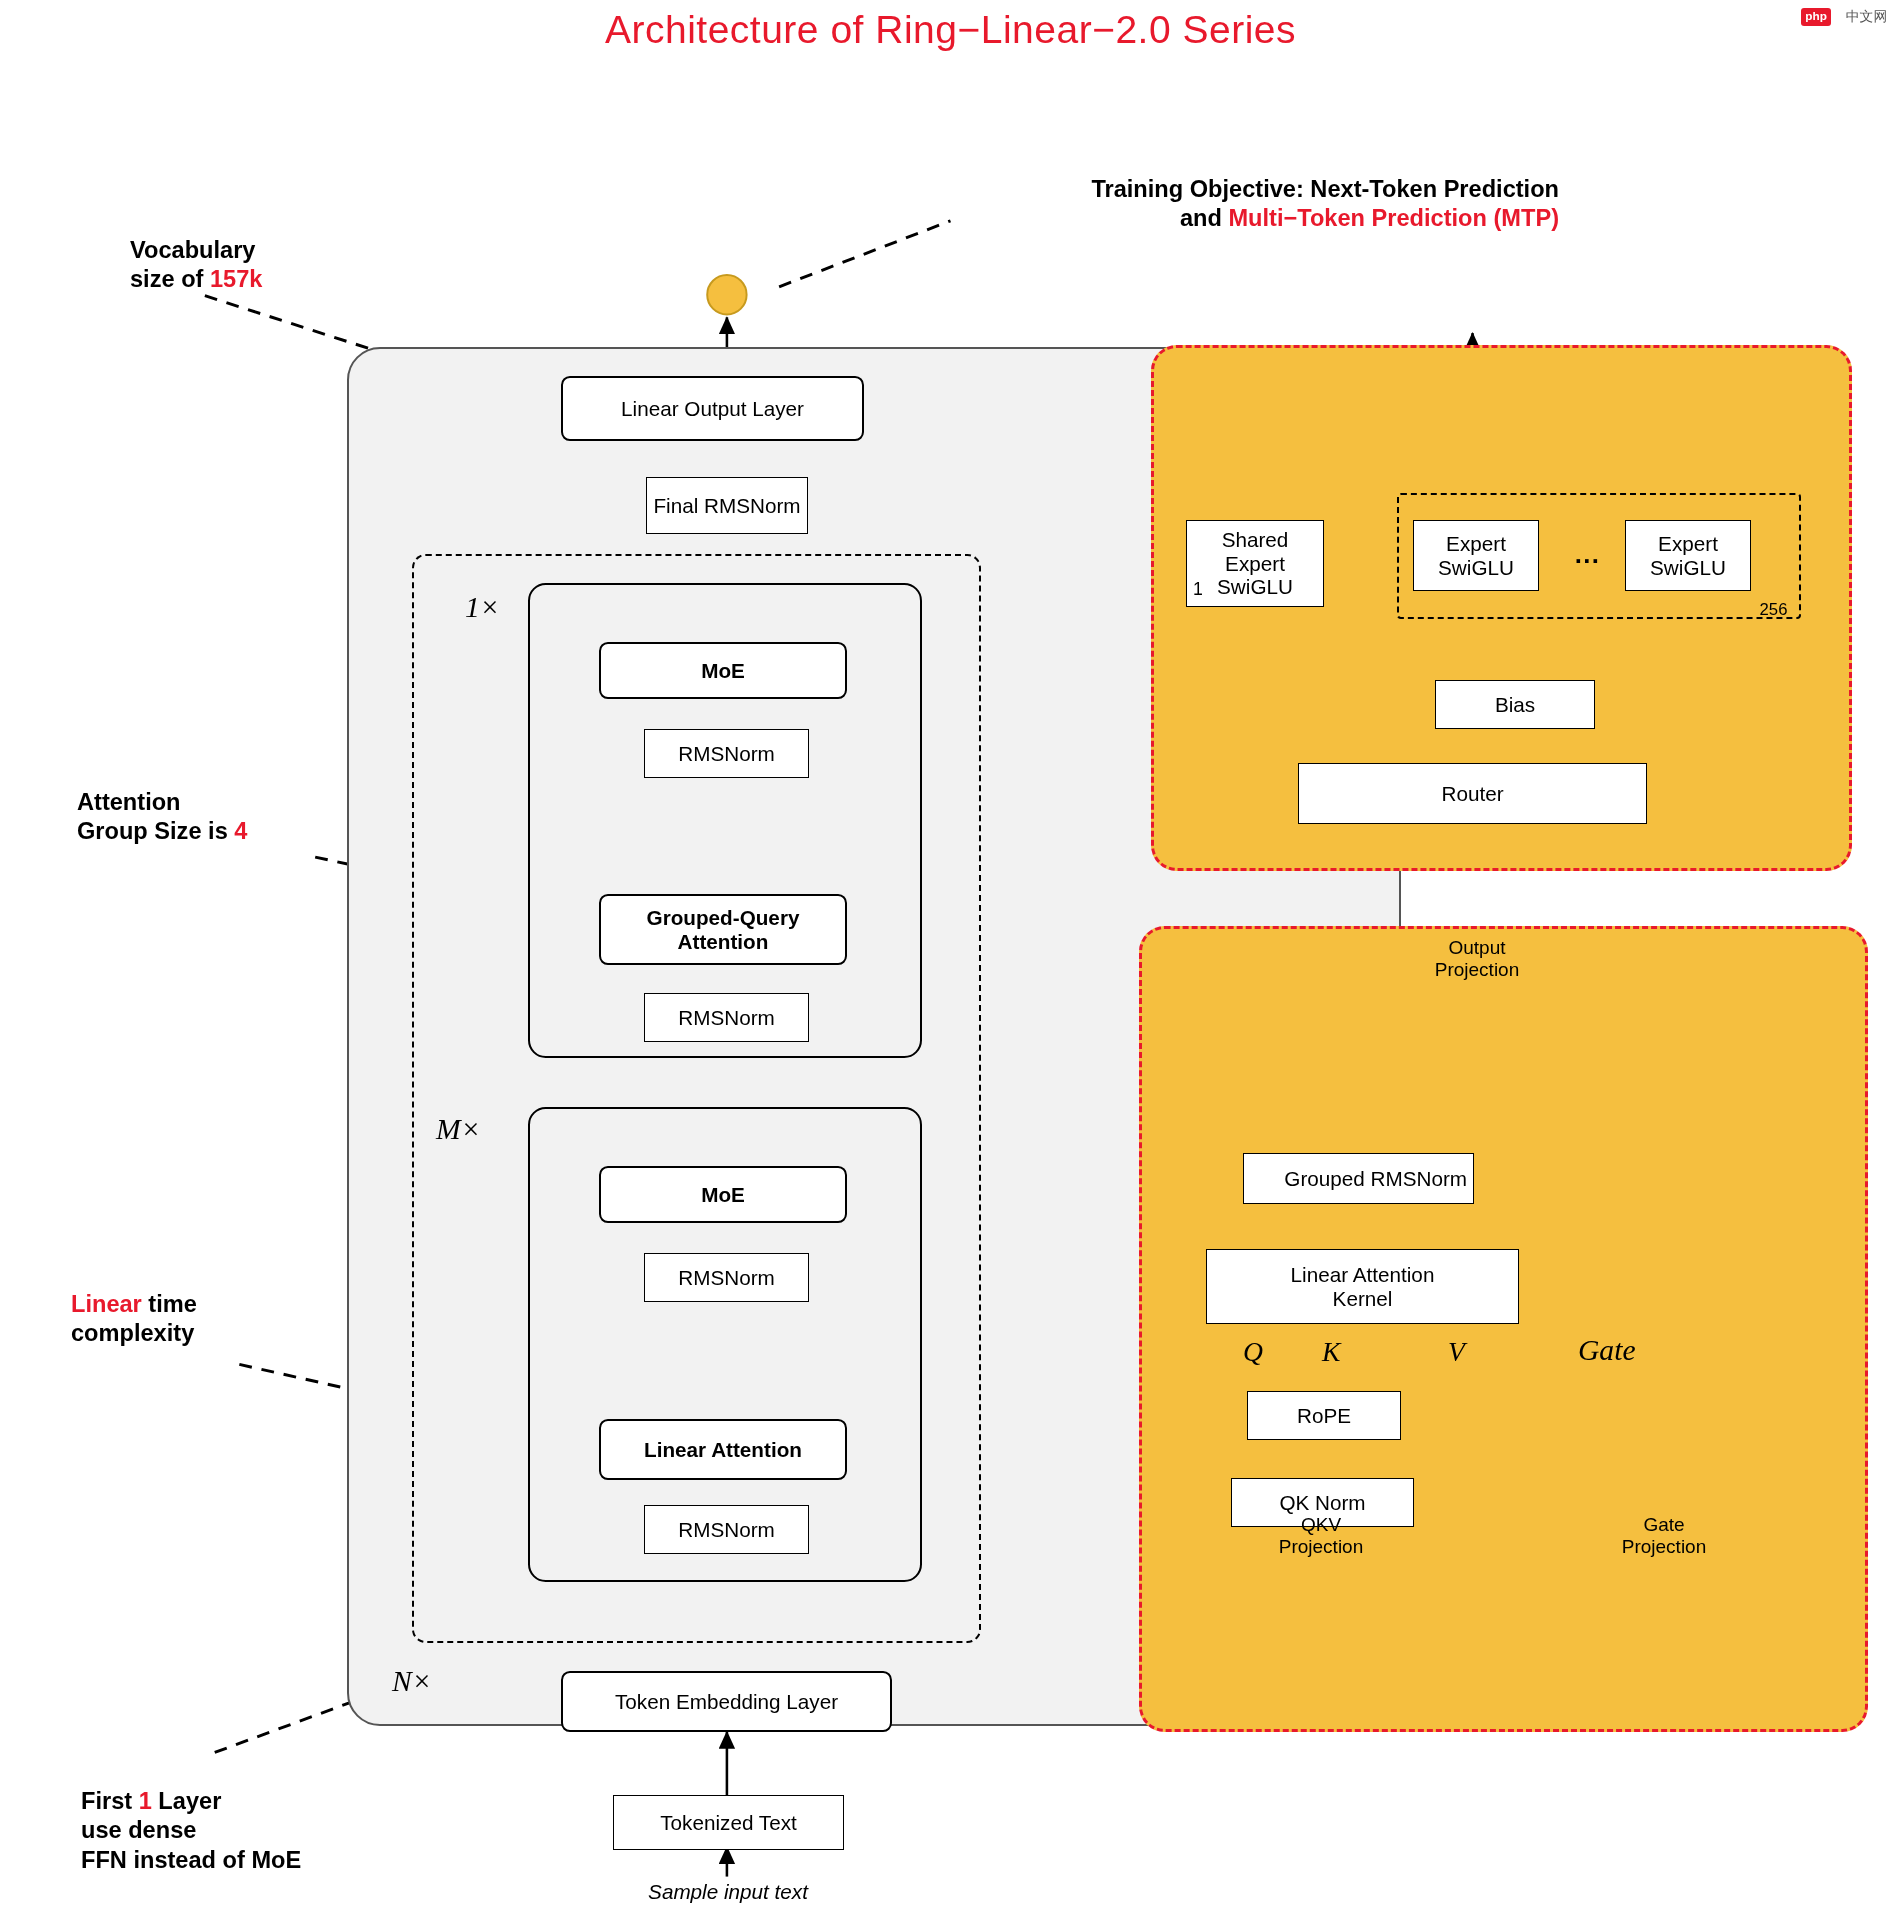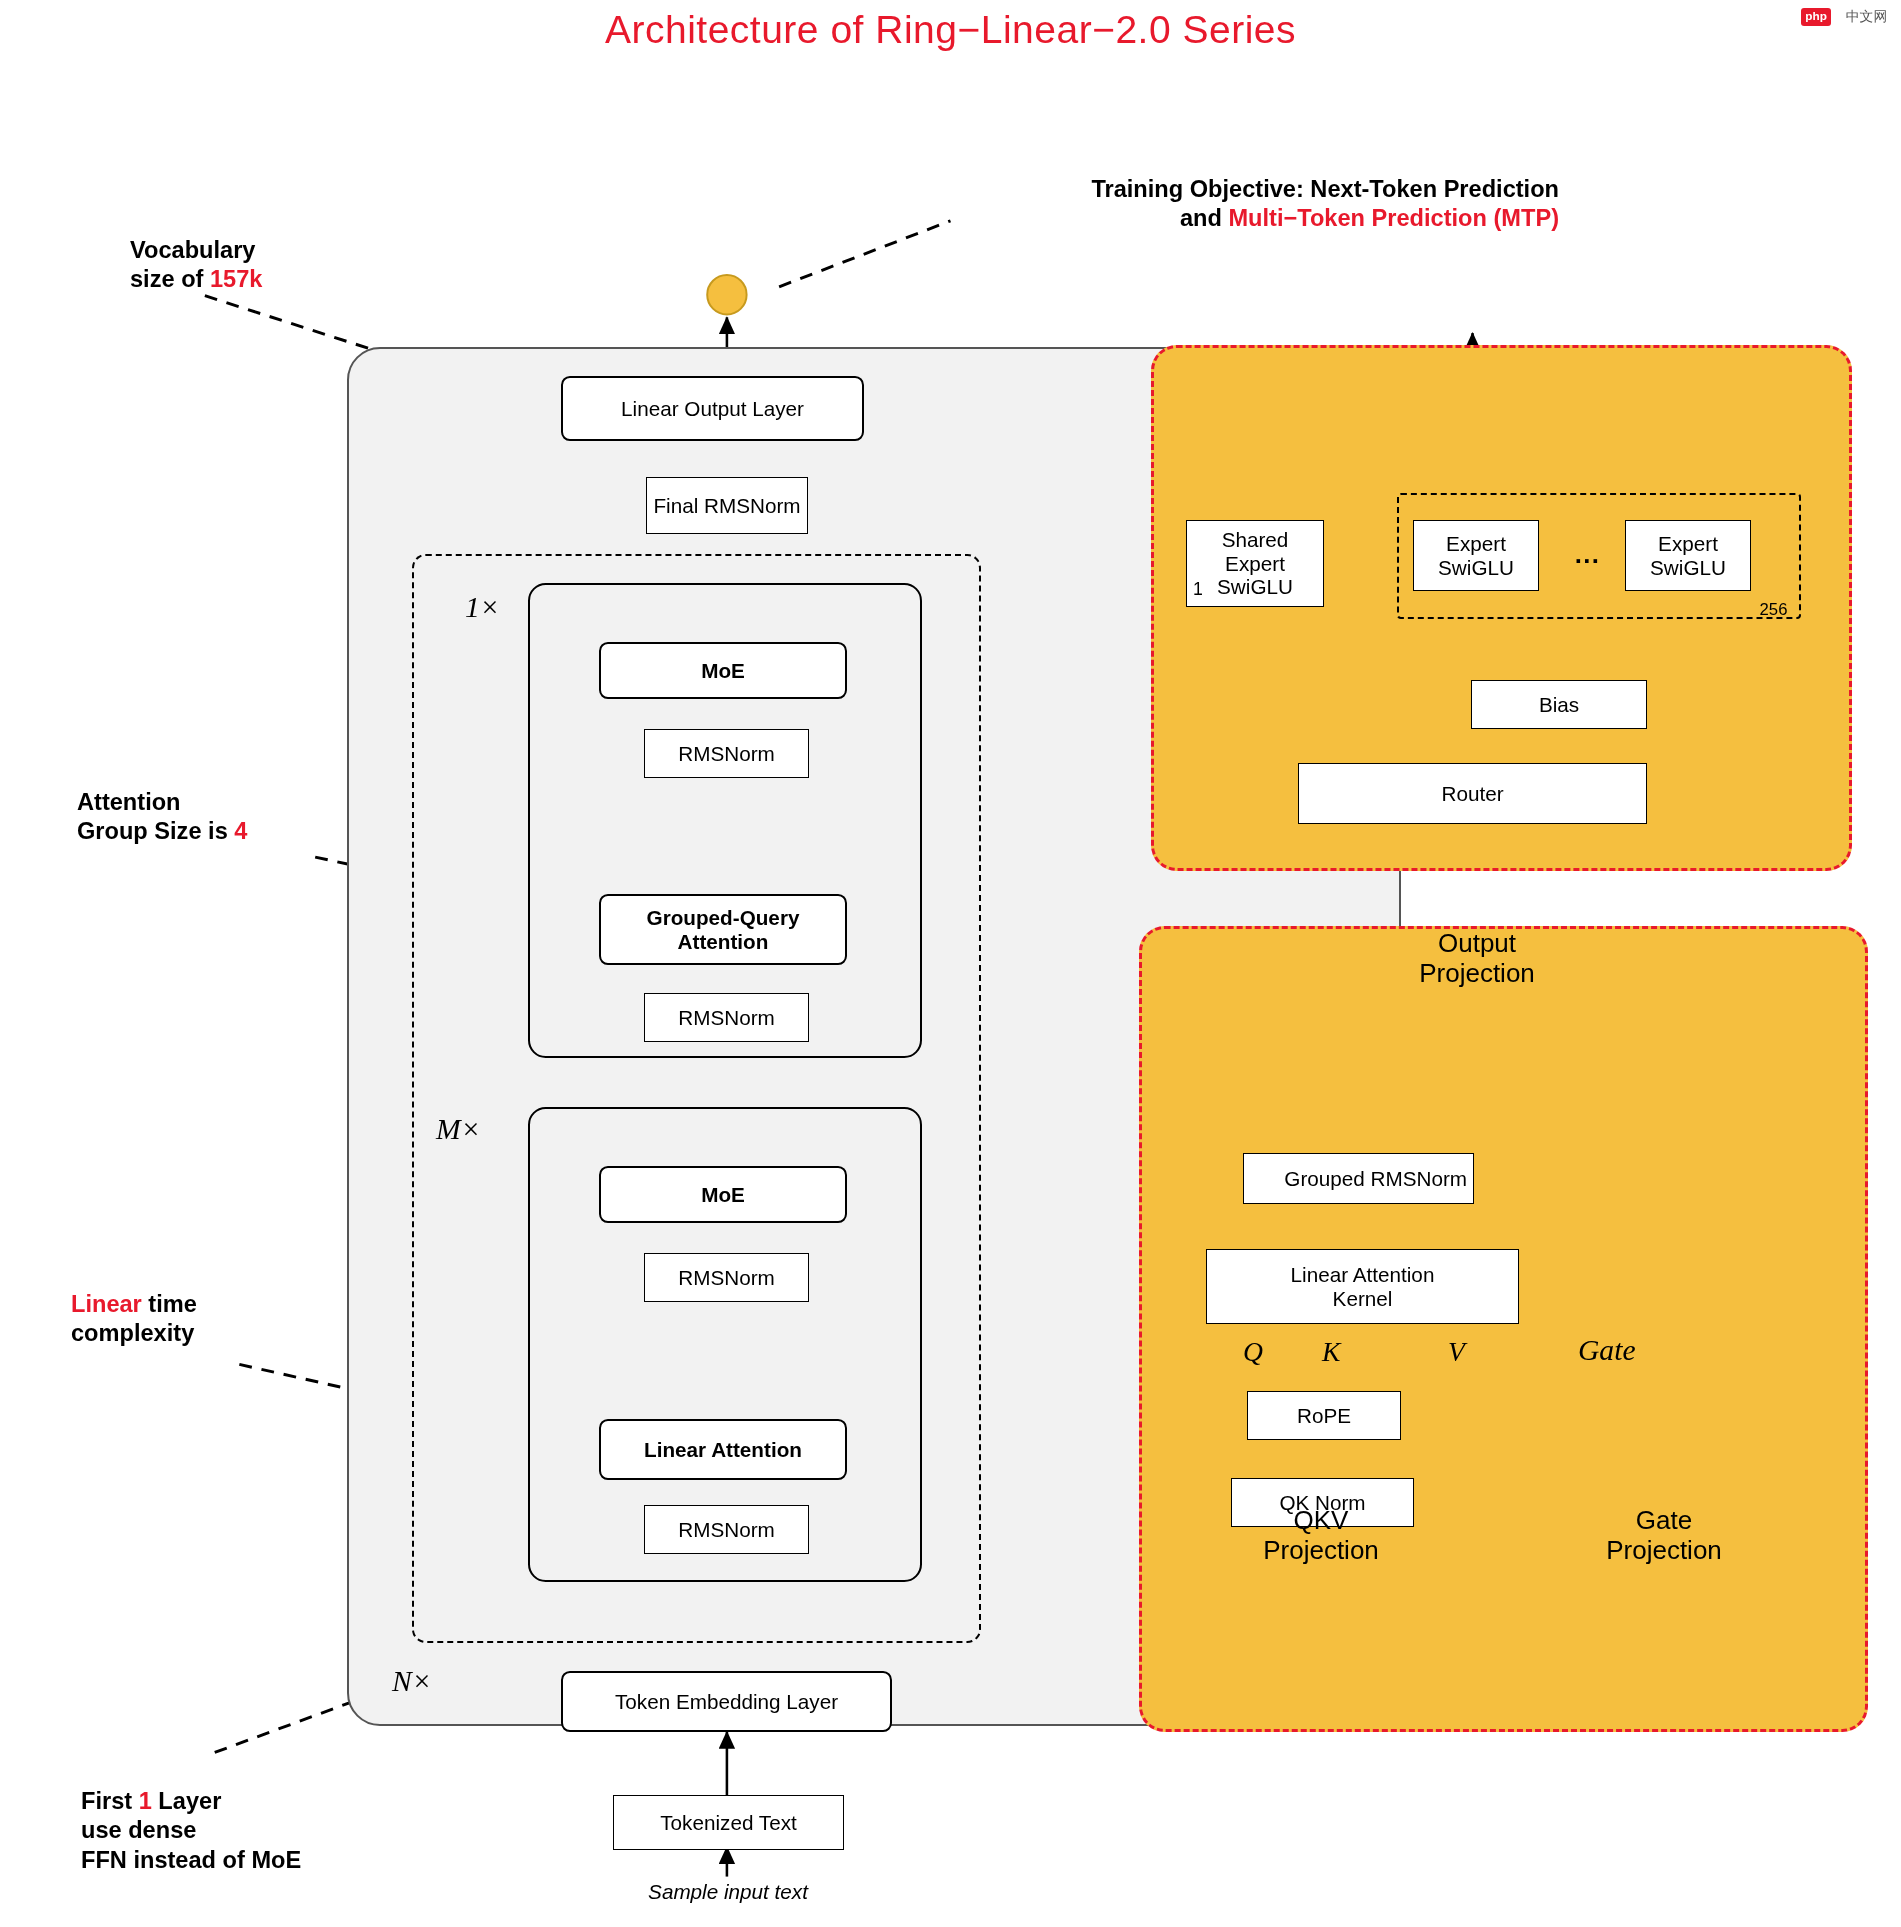--- a/index.html
+++ b/index.html
@@ -55,21 +55,21 @@
     position:absolute;box-sizing:border-box;
     border:2px dashed #000;border-radius:13.8px;background:transparent;
   }
   .solidbox{
     position:absolute;box-sizing:border-box;
     border:2px solid #000;border-radius:17.7px;background:transparent;
   }
   .trap{
     position:absolute;box-sizing:border-box;
     display:flex;align-items:center;justify-content:center;text-align:center;
-    font-size:26px;line-height:1.15;color:#000;
+    font-size:19px;line-height:1.15;color:#000;
   }
   .caption{position:absolute;font-size:20.7px;}
   .caption.italic{font-style:italic;}
   .sym{position:absolute;font-family:"Liberation Serif",serif;font-style:italic;font-size:27.6px;}
 </style>
 </head>
 <body>
 
 <div class="abs" id="title">Architecture of Ring−Linear−2.0 Series</div>
 <div class="abs" id="watermark">
@@ -322,21 +322,21 @@
   <span>Expert</span>
   <span>SwiGLU</span>
 </div>
 <div class="caption" style="left:1558px;top:547px;width:59px;text-align:center;font-size:25.6px;font-weight:bold;">···</div>
 <div class="node" style="left:1625px;top:520px;width:126px;height:71px;flex-direction:column;">
   <span>Expert</span>
   <span>SwiGLU</span>
 </div>
 <div class="caption" style="left:1746px;top:600px;width:55px;text-align:center;font-size:16.7px;">256</div>
 
-<div class="node" style="left:1471px;top:680px;width:176px;height:49px;">
+<div class="node" style="left:1435px;top:680px;width:160px;height:49px;">
   <span>Bias</span>
 </div>
 <div class="node" style="left:1298px;top:763px;width:349px;height:61px;">
   <span>Router</span>
 </div>
 
 <div class="trap" style="left:1338px;top:930px;width:278px;height:57px;flex-direction:column;">
   <span>Output</span>
   <span>Projection</span>
 </div>

